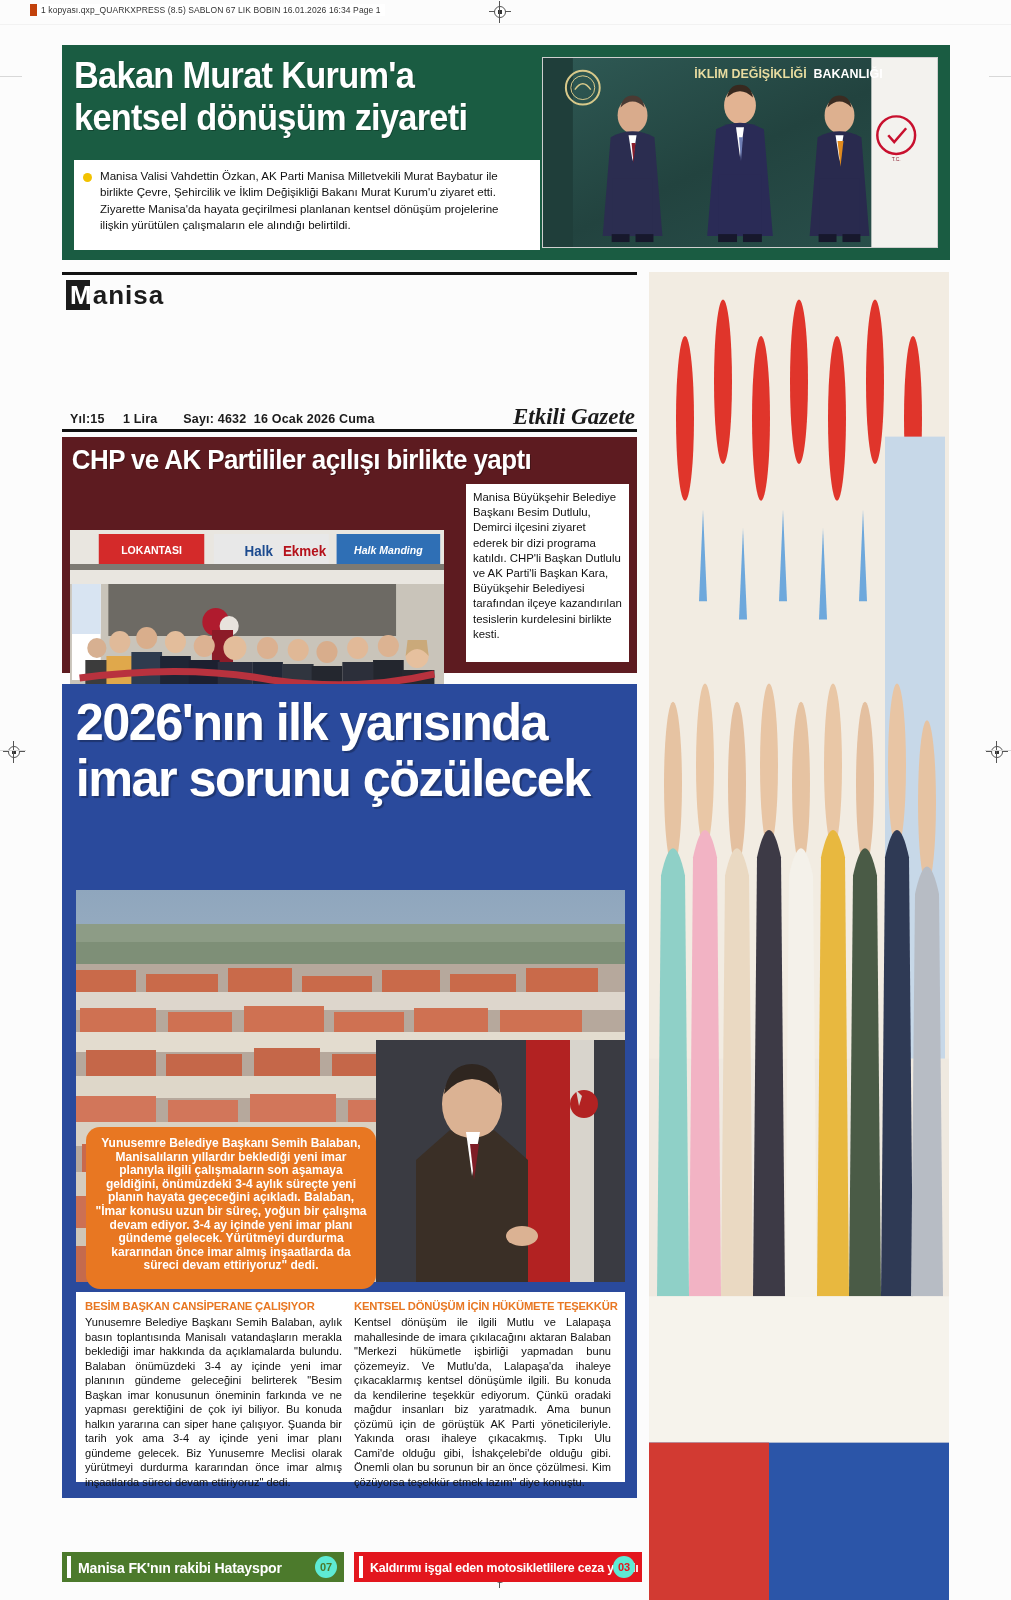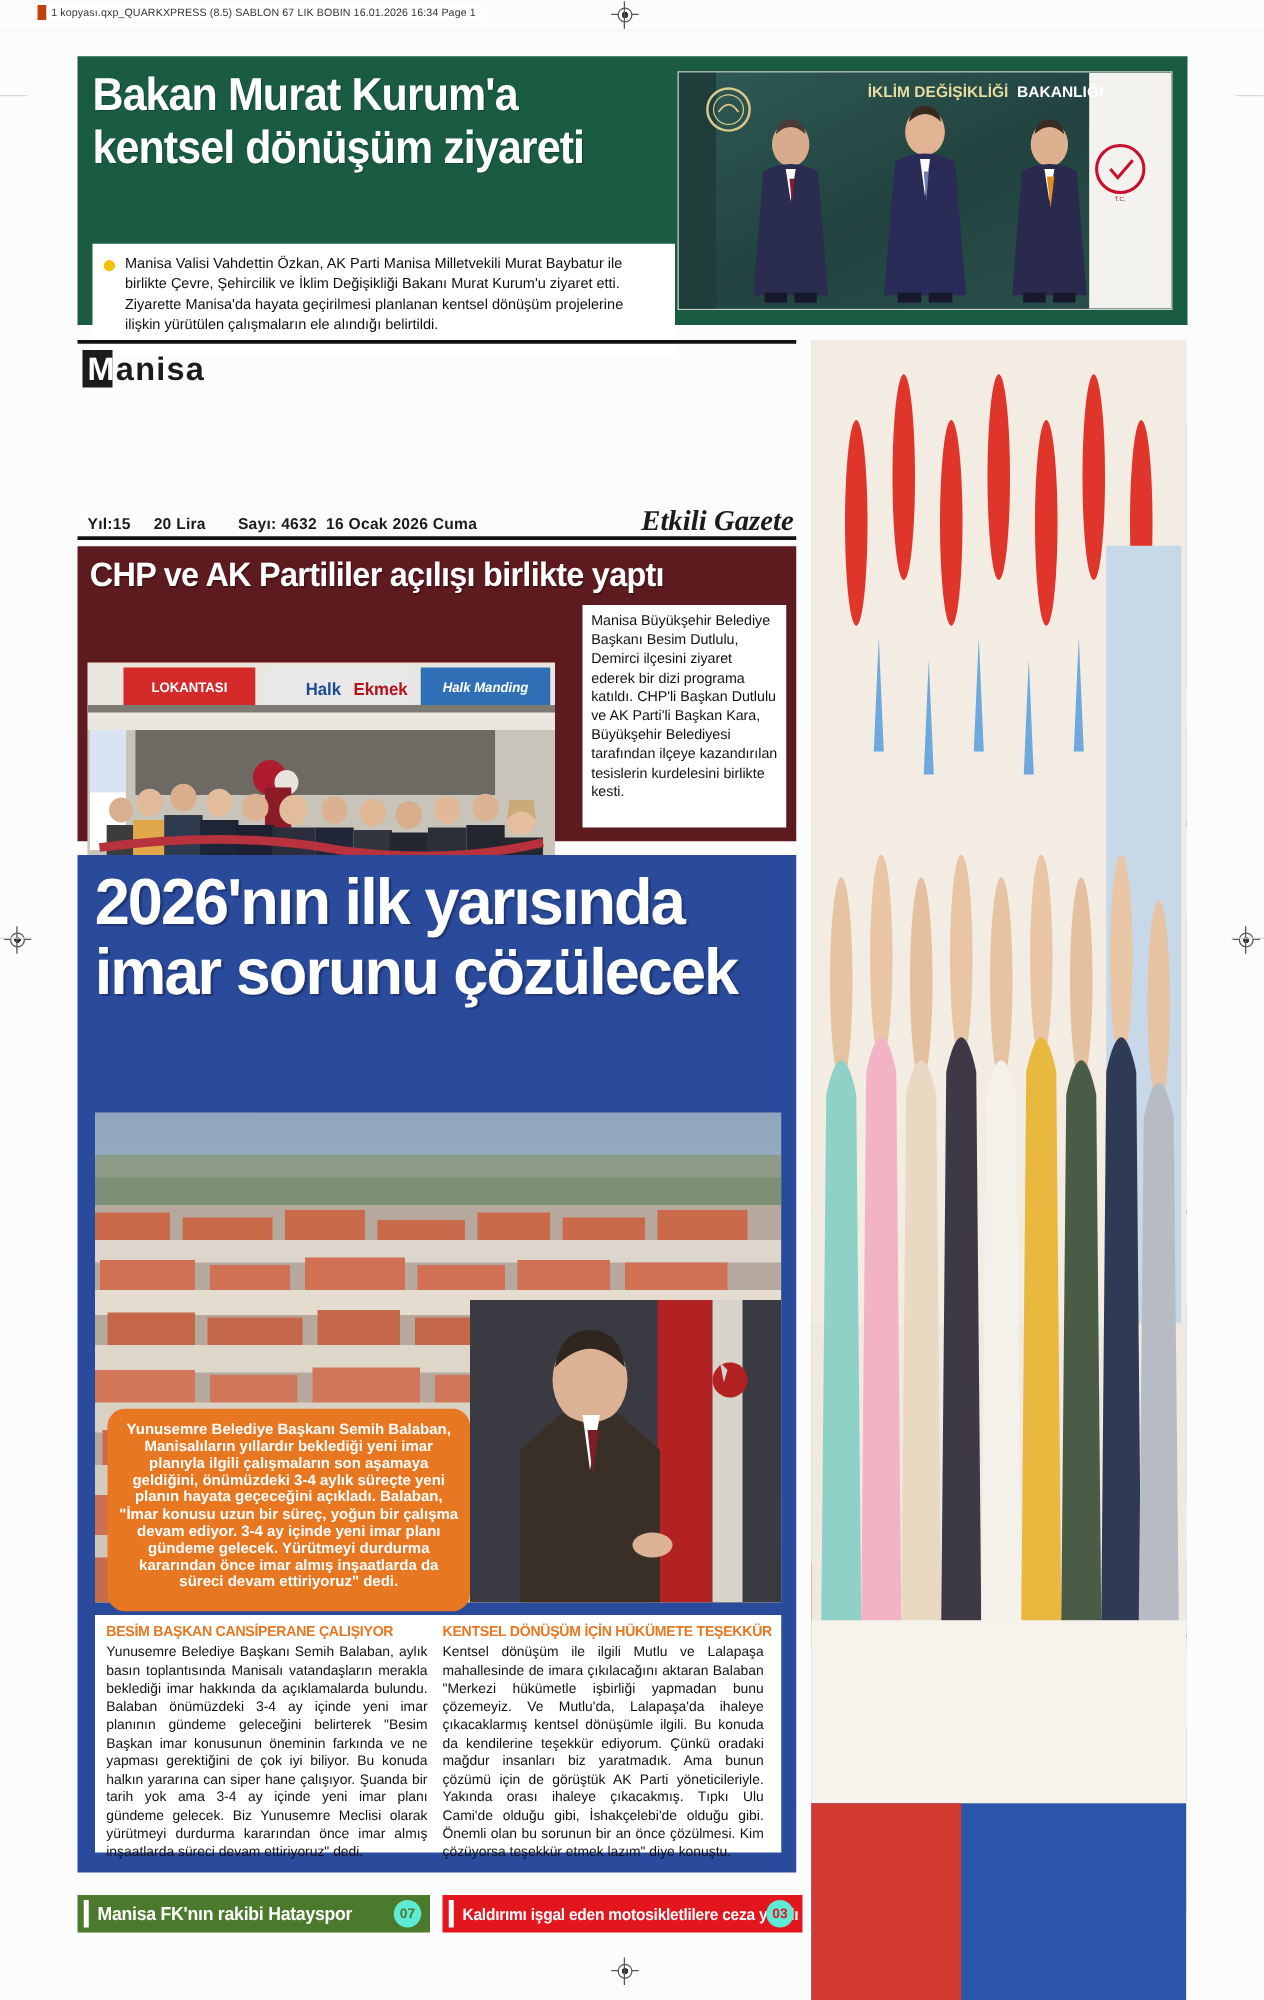--- a/index.html
+++ b/index.html
@@ -50,21 +50,21 @@
     font-size: 37px; line-height: 42px;
     letter-spacing: -0.8px;
     width: 470px;
     transform: scaleX(0.93); transform-origin: left top;
     text-shadow: 1px 1px 0 rgba(0,0,0,.25);
   }
   .gb-summary {
     position: absolute; left: 12px; top: 115px; width: 466px; height: 90px;
     background: #ffffff;
     padding: 8px 11px 8px 26px;
-    font-size: 11.6px; line-height: 16.4px; color: #111; margin-top: 35px;
+    font-size: 11.6px; line-height: 16.4px; color: #111;
   }
   .gb-bullet {
     position: absolute; left: 9px; top: 13px;
     width: 9px; height: 9px; border-radius: 50%;
     background: #f2c200;
   }
   .gb-photo {
     position: absolute; right: 12px; top: 12px; width: 396px; height: 191px;
     border: 1px solid #cfcfcf;
     overflow: hidden;
@@ -182,21 +182,21 @@
     font-weight:bold; font-size:27.5px; line-height:29px; color:#111;
     letter-spacing:-1px; margin-bottom:5px;
     transform: scaleX(0.95); transform-origin:left top;
     white-space:nowrap;
   }
   .r-photo { width:300px; overflow:hidden; background:#b9b2a6; }
   .r-body { font-size:10.5px; line-height:13.4px; color:#111; text-align:justify; margin:5px 0 9px 0; }
 
   
   .teasers { position:absolute; left:62px; top:1516px; width:580px; height:32px; display:flex; gap:10px; }
-  .teaser { position:relative; height:30px; display:flex; align-items:center; padding-left:16px; padding-right:40px; }
+  .teaser { position:relative; height:30px; display:flex; align-items:center; padding-left:16px; padding-right:40px;margin-top:36px; }
   .teaser .bar { position:absolute; left:5px; top:4px; width:4px; height:22px; background:#fff; }
   .teaser .lbl { color:#fff; font-weight:bold; font-size:15px; letter-spacing:-0.2px;
                  transform: scaleX(0.94); transform-origin:left center; white-space:nowrap; }
   .teaser .pg {
     position:absolute; right:7px; top:4px; width:22px; height:22px; border-radius:50%;
     background:#5eead4; color:#111; font-weight:bold; font-size:11px;
     display:flex; align-items:center; justify-content:center;
   }
   .t-green { background:#4c7a2c; width:282px; }
   .t-green .pg { color:#4c7a2c; }
@@ -294,21 +294,21 @@
   </section>
 
   <header class="masthead">
     <div class="mh-rule" style="top:0;"></div>
     <div class="mh-manisa-box"></div>
     <div class="mh-manisa">
       <span class="inv">M</span><span>anisa</span>
     </div>
     <div class="mh-info">
       <i>Yıl:15</i>&nbsp;&nbsp;&nbsp;&nbsp;
-      <i>20 Lira</i>&nbsp;&nbsp;&nbsp;&nbsp;&nbsp;&nbsp;
+      <i>1 Lira</i>&nbsp;&nbsp;&nbsp;&nbsp;&nbsp;&nbsp;
       <i>Sayı: 4632</i>&nbsp;
       <i>16 Ocak 2026 Cuma</i>
     </div>
     <div class="mh-slogan">Etkili Gazete</div>
     <div class="mh-rule" style="top:157px;"></div>
   </header>
 
   <section class="chp-block">
     <h2 class="chp-head">CHP ve AK Partililer açılışı birlikte yaptı</h2>
 

